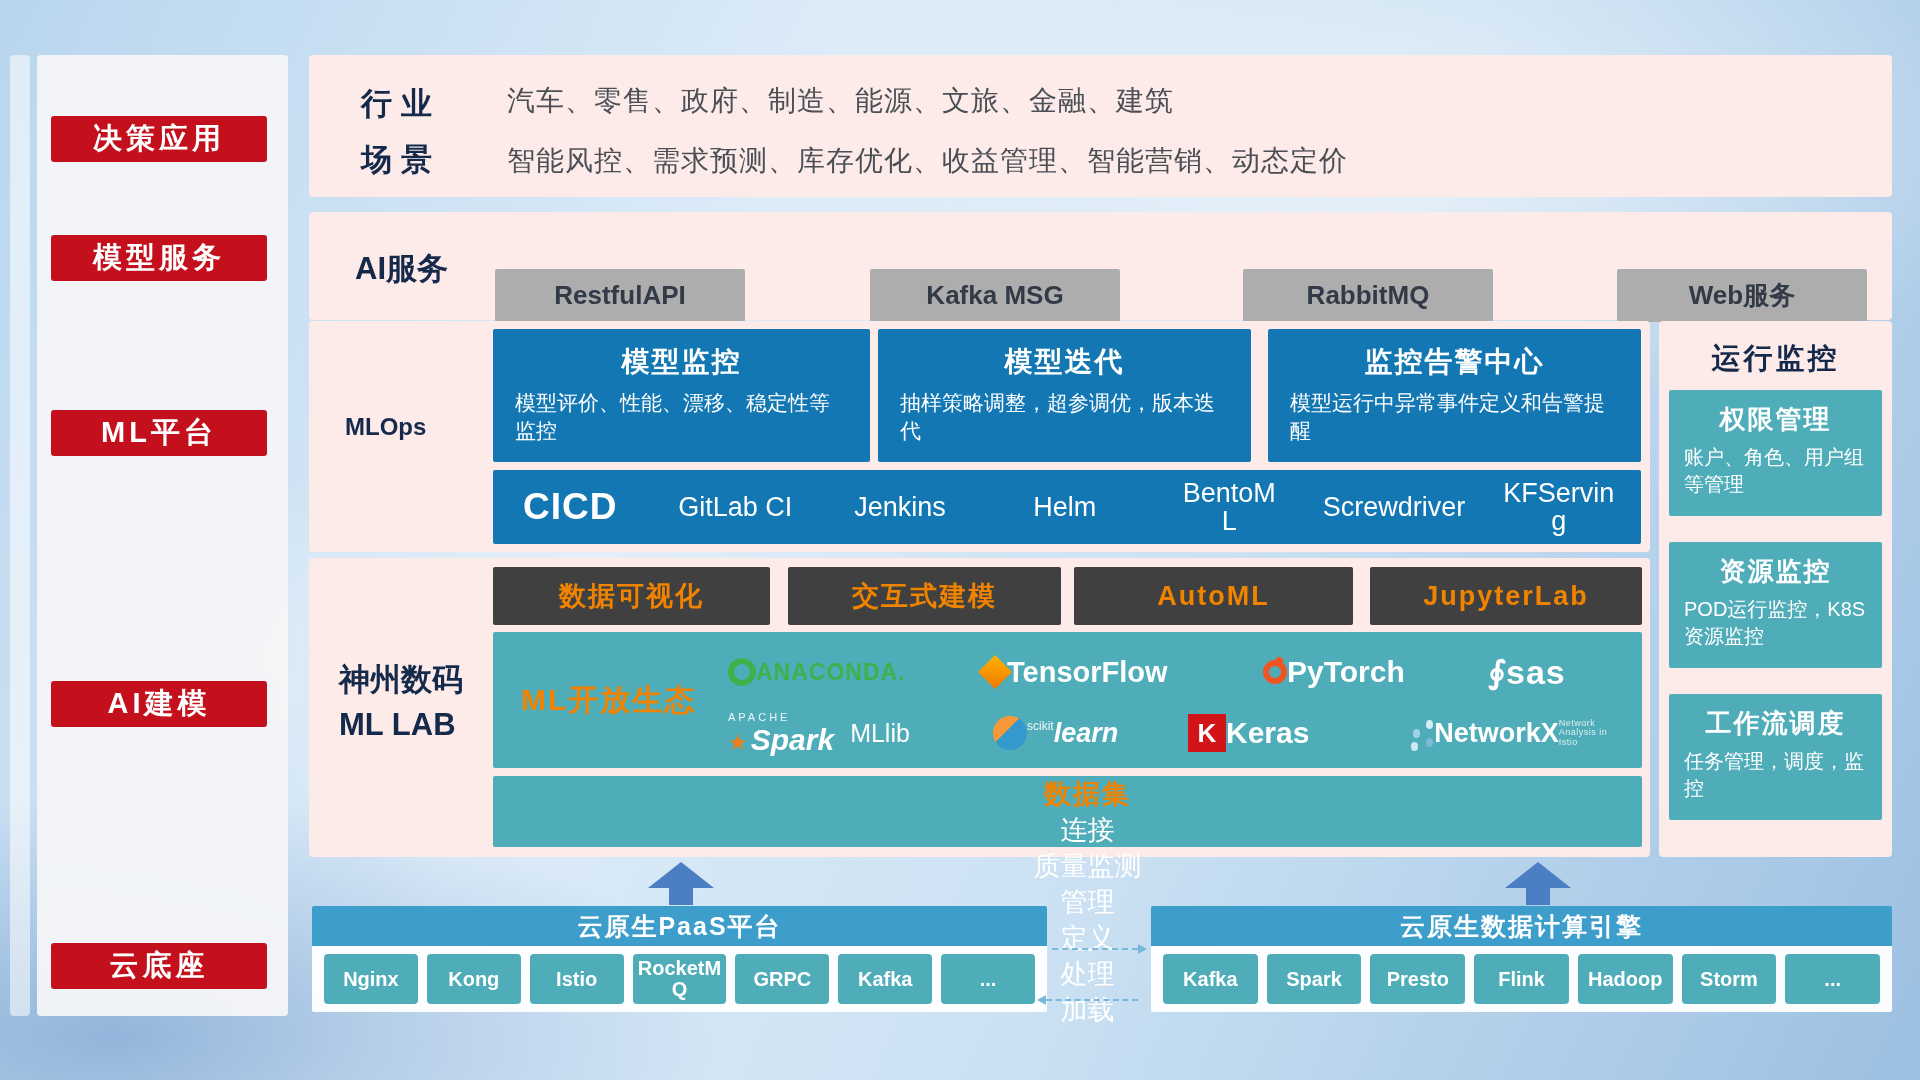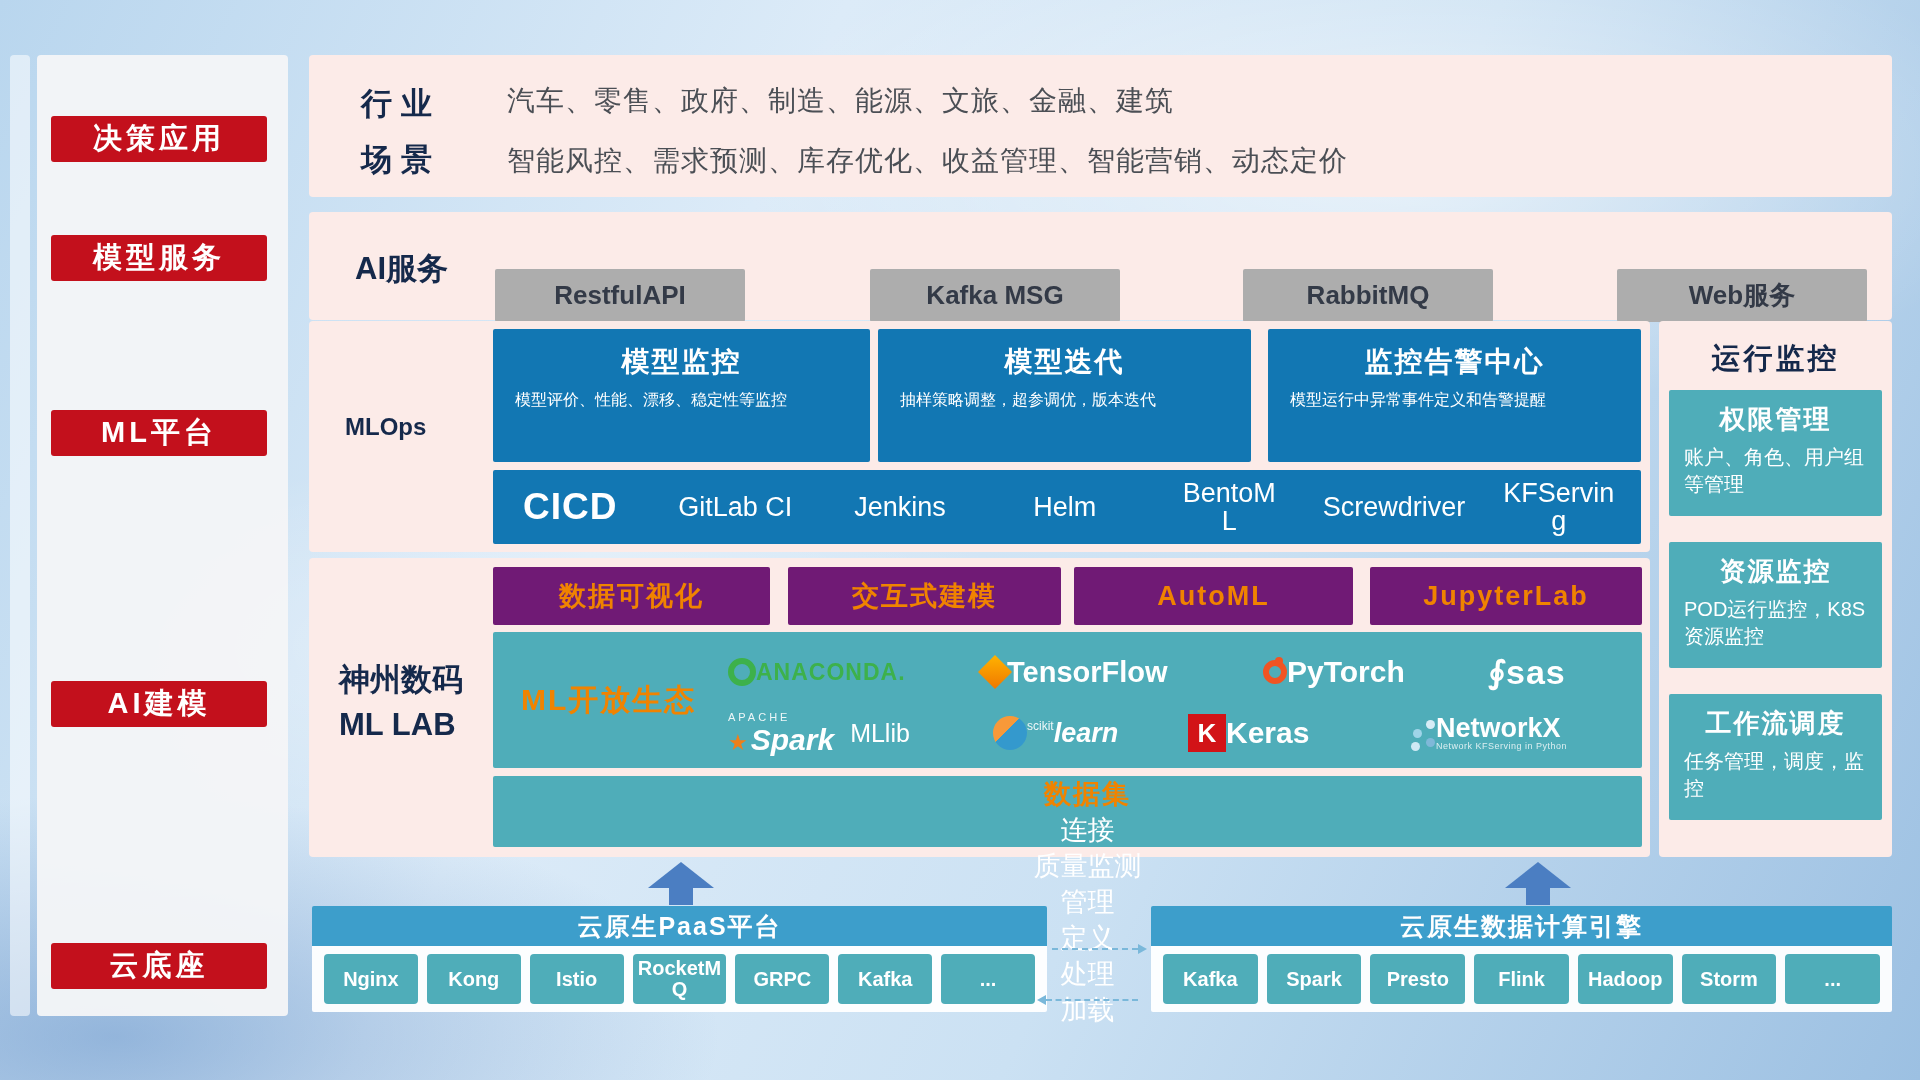--- a/index.html
+++ b/index.html
@@ -36,37 +36,37 @@
   .cn-spaced { letter-spacing:9px; }
   .plain-text { color:#4b4f55; font-size:28px; letter-spacing:1px; }
 
   .gray-btn {
     top:29px; width:250px; height:53px; background:#adadad; color:#333a47;
     font-size:26px; font-weight:700; display:flex; align-items:center; justify-content:center; border-radius:2px;margin-top:28px;
   }
 
   .blue-card { top:8px; height:133px; background:#1277b3; color:#fff; border-radius:2px; }
   .card-title { text-align:center; font-size:28px; font-weight:700; margin-top:14px; letter-spacing:2px; }
-  .card-desc { font-size:16px; line-height:1.35; padding:0 22px; margin-top:8px; }
+  .card-desc { font-size:21px; line-height:1.35; padding:0 22px; margin-top:8px; }
 
   .cicd-bar {
     left:184px; top:149px; width:1148px; height:74px; background:#1277b3; color:#fff;
     display:flex; align-items:center; border-radius:2px;
   }
   .cicd-label { width:160px; padding-left:30px; font-size:37px; font-weight:700; letter-spacing:1px; }
   .cicd-item { flex:1; text-align:center; font-size:27px; line-height:1.05; }
   .cicd-item > span { display:inline-block; word-break:break-all; }
   .w95  > span { max-width:95px; }
   .w100 > span { max-width:102px; }
   .w150 > span { max-width:152px; }
   .w120 > span { max-width:124px; }
 
   .two-line { line-height:1.45; }
   .teal-btn {
-    top:9px; height:58px; background:#701a75; color:#f08300; font-size:27px; font-weight:700;
+    top:9px; height:58px; background:#404040; color:#f08300; font-size:27px; font-weight:700;
     display:flex; align-items:center; justify-content:center; border-radius:2px; letter-spacing:2px;
   }
   .eco-panel { left:184px; top:74px; width:1149px; height:136px; background:#4fadb9; border-radius:2px; }
   .eco-label { position:absolute; left:28px; top:48px; color:#f08300; font-size:30px; font-weight:700; letter-spacing:2px; }
   .logo-row { position:absolute; left:235px; width:905px; display:flex; align-items:center; }
   .lr1 { top:16px; height:48px; }
   .lr2 { top:76px; height:50px; }
   .logo { display:flex; align-items:center; color:#fff; }
 
   .ana-icon { width:28px; height:28px; border:6px solid #3db14b; border-radius:50%; }
@@ -84,21 +84,21 @@
   .spark-star::before { content:"\2605"; color:#ef7f1a; font-size:22px; font-style:normal; margin-right:3px; }
   .mllib { font-size:25px; margin-left:16px; }
   .skl-icon { width:34px; height:34px; border-radius:50%; background:linear-gradient(135deg,#f89939 0 42%, #3499cd 42%); }
   .skl-stack { display:flex; flex-direction:row; line-height:1; }
   .skl-top { font-size:12px; opacity:.9; }
   .skl-main { font-size:27px; font-weight:700; font-style:italic; }
   .keras-icon { width:38px; height:38px; background:#d21317; color:#fff; font-size:26px; font-weight:700; display:flex; align-items:center; justify-content:center; }
   .keras-text { font-size:30px; font-weight:600; }
   .nx-icon { width:9px; height:9px; border-radius:50%; background:#9fd4e8; margin-right:14px;
              box-shadow:13px -9px 0 #d6ecf6, 13px 9px 0 #7fb8d8, -2px 13px 0 #cfe9f4; }
-  .nx-stack { display:flex; flex-direction:column; line-height:1.05; }
+  .nx-stack { display:flex; flex-direction:row; line-height:1.05; }
   .nx-text { font-size:27px; font-weight:700; }
   .nx-sub { font-size:9px; opacity:.8; letter-spacing:.5px; }
 
   .dataset-bar {
     left:184px; top:218px; width:1149px; height:71px; background:#4fadb9; border-radius:2px;
     display:flex; align-items:center; justify-content:space-between; padding:0 55px 0 95px;
     color:#fff; font-size:27px;flex-direction:column;
   }
   .ds-label { color:#f08300; font-weight:700; letter-spacing:2px; }
 
@@ -233,21 +233,21 @@
           </div>
         </div>
         <div class="logo" style="width:225px">
           <span class="keras-icon">K</span>
           <span class="keras-text">Keras</span>
         </div>
         <div class="logo" style="width:210px">
           <span class="nx-icon"></span>
           <div class="nx-stack">
             <span class="nx-text">NetworkX</span>
-            <span class="nx-sub">Network KFServing in Python</span>
+            <span class="nx-sub">Network Analysis in Istio</span>
           </div>
         </div>
       </div>
     </div>
 
     <div class="abs dataset-bar">
       <span class="ds-label">数据集</span>
       <span>连接</span>
       <span>质量监测</span>
       <span>管理</span>

